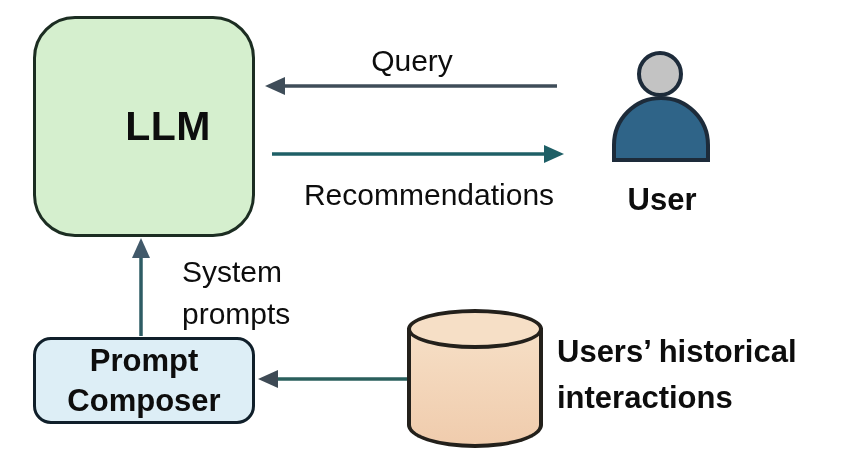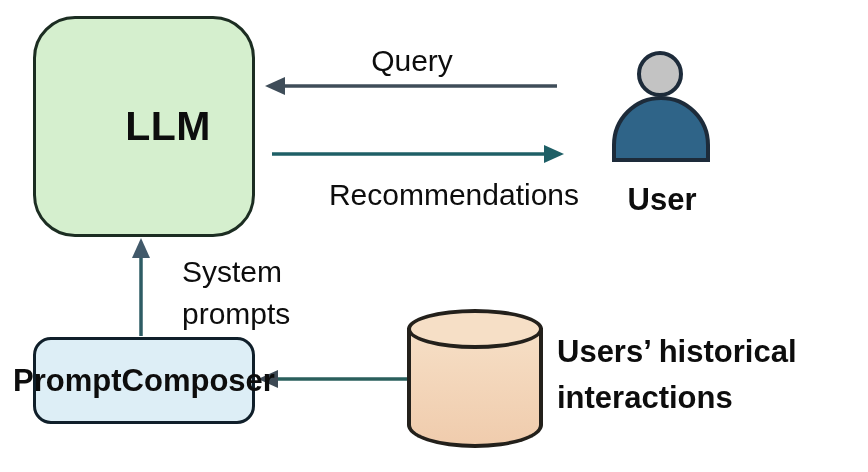--- a/index.html
+++ b/index.html
@@ -24,21 +24,21 @@
     display: flex; align-items: center; justify-content: center; padding-left: 48px;
   }
   .node-llm .label { font-size: 41px; font-weight: bold; letter-spacing: 0.5px; }
 
   .node-composer {
     left: 33px; top: 337px; width: 222px; height: 87px;
     background: var(--composer-fill, #ddeef6);
     border: 3.5px solid var(--composer-border, #101f2a);
     border-radius: 18px;
     box-sizing: border-box;
-    display: flex; align-items: center; justify-content: center;
+    display: flex; flex-direction: column; align-items: center; justify-content: center;
   }
   .node-composer .line { font-size: 31px; font-weight: bold; line-height: 40px; }
 
   
   .user-head {
     left: 637px; top: 51px; width: 46px; height: 46px;
     background: var(--user-head, #c3c3c3);
     border: 4px solid var(--user-outline, #1d2b3a);
     border-radius: 50%;
     box-sizing: border-box;
@@ -75,21 +75,21 @@
     box-sizing: border-box;
   }
   .db-label {
     left: 557px; top: 329px; width: 300px;
     font-size: 31px; font-weight: bold; line-height: 46px;
   }
 
   
   .edge-label { font-size: 30px; }
   .query-label { left: 312px; top: 44px; width: 200px; text-align: center; }
-  .recommendations-label { left: 279px; top: 178px; width: 300px; text-align: right; }
+  .recommendations-label { left: 279px; top: 178px; width: 300px; text-align: center; }
   .system-label { left: 182px; top: 251px; line-height: 42px; }
 
   svg.arrows { position: absolute; left: 0; top: 0; width: 868px; height: 472px; }
 </style>
 </head>
 <body>
 
 <div id="canvas">
 
   <svg class="arrows" viewBox="0 0 868 472">

